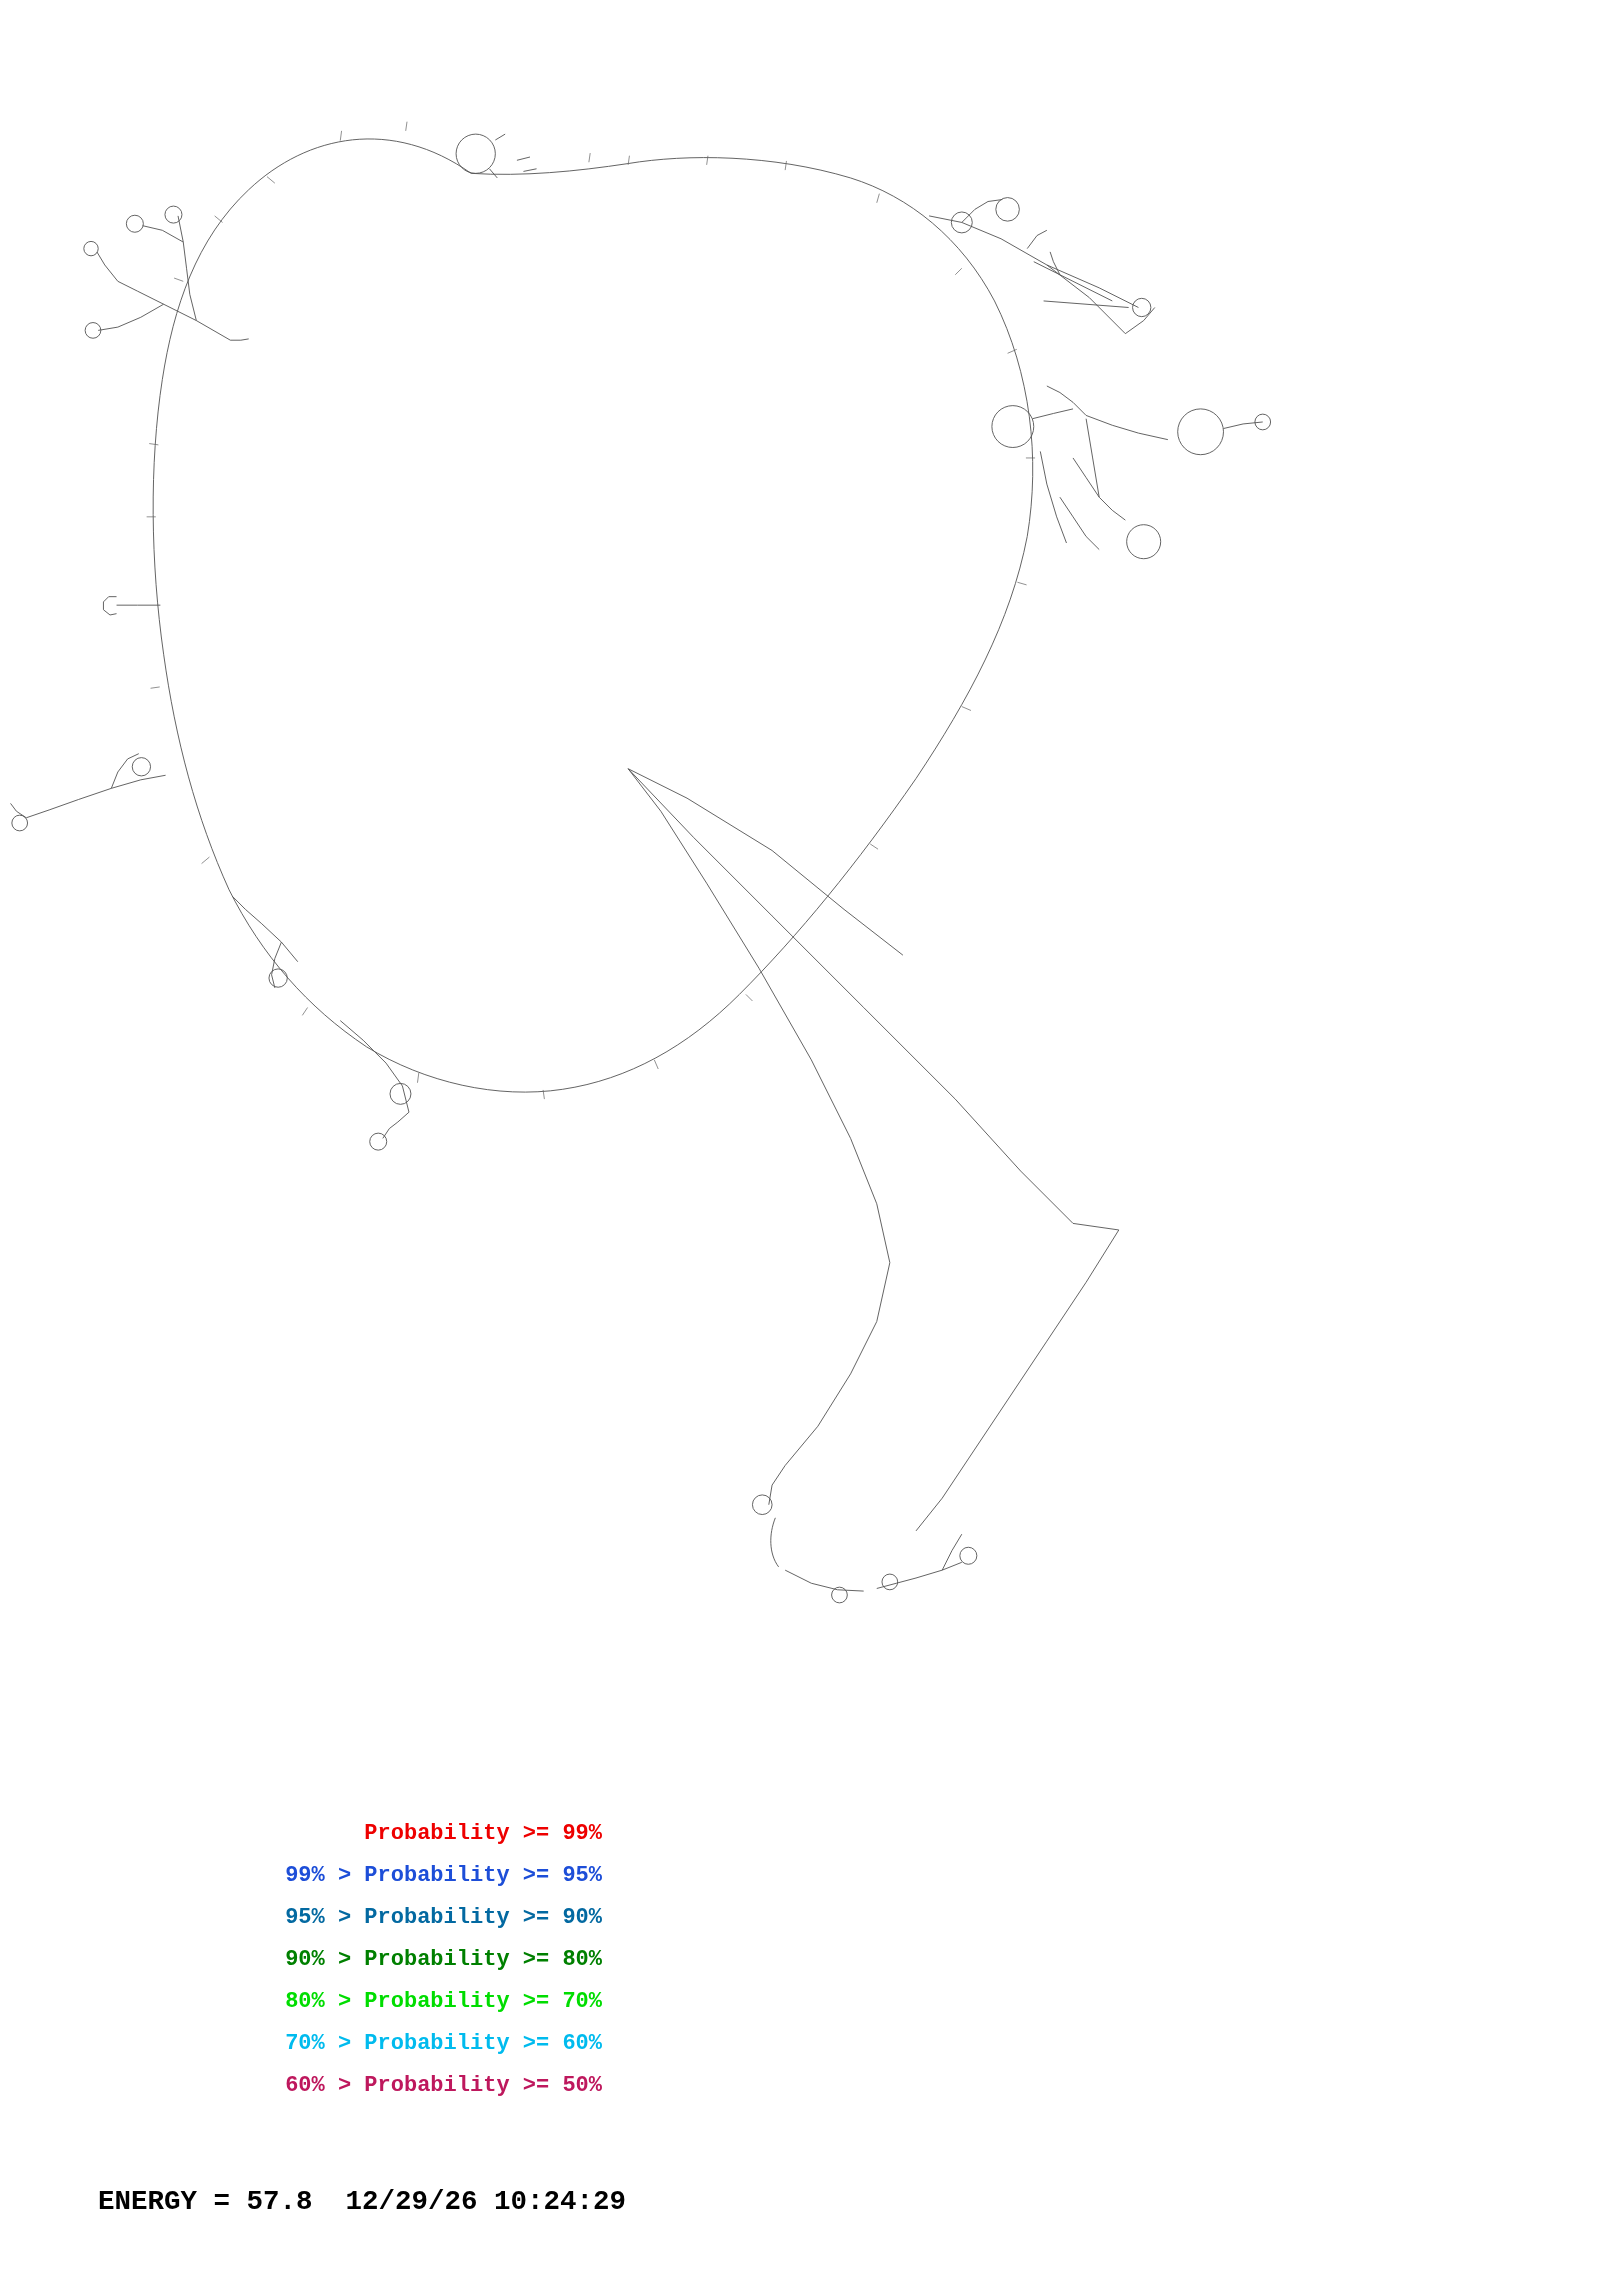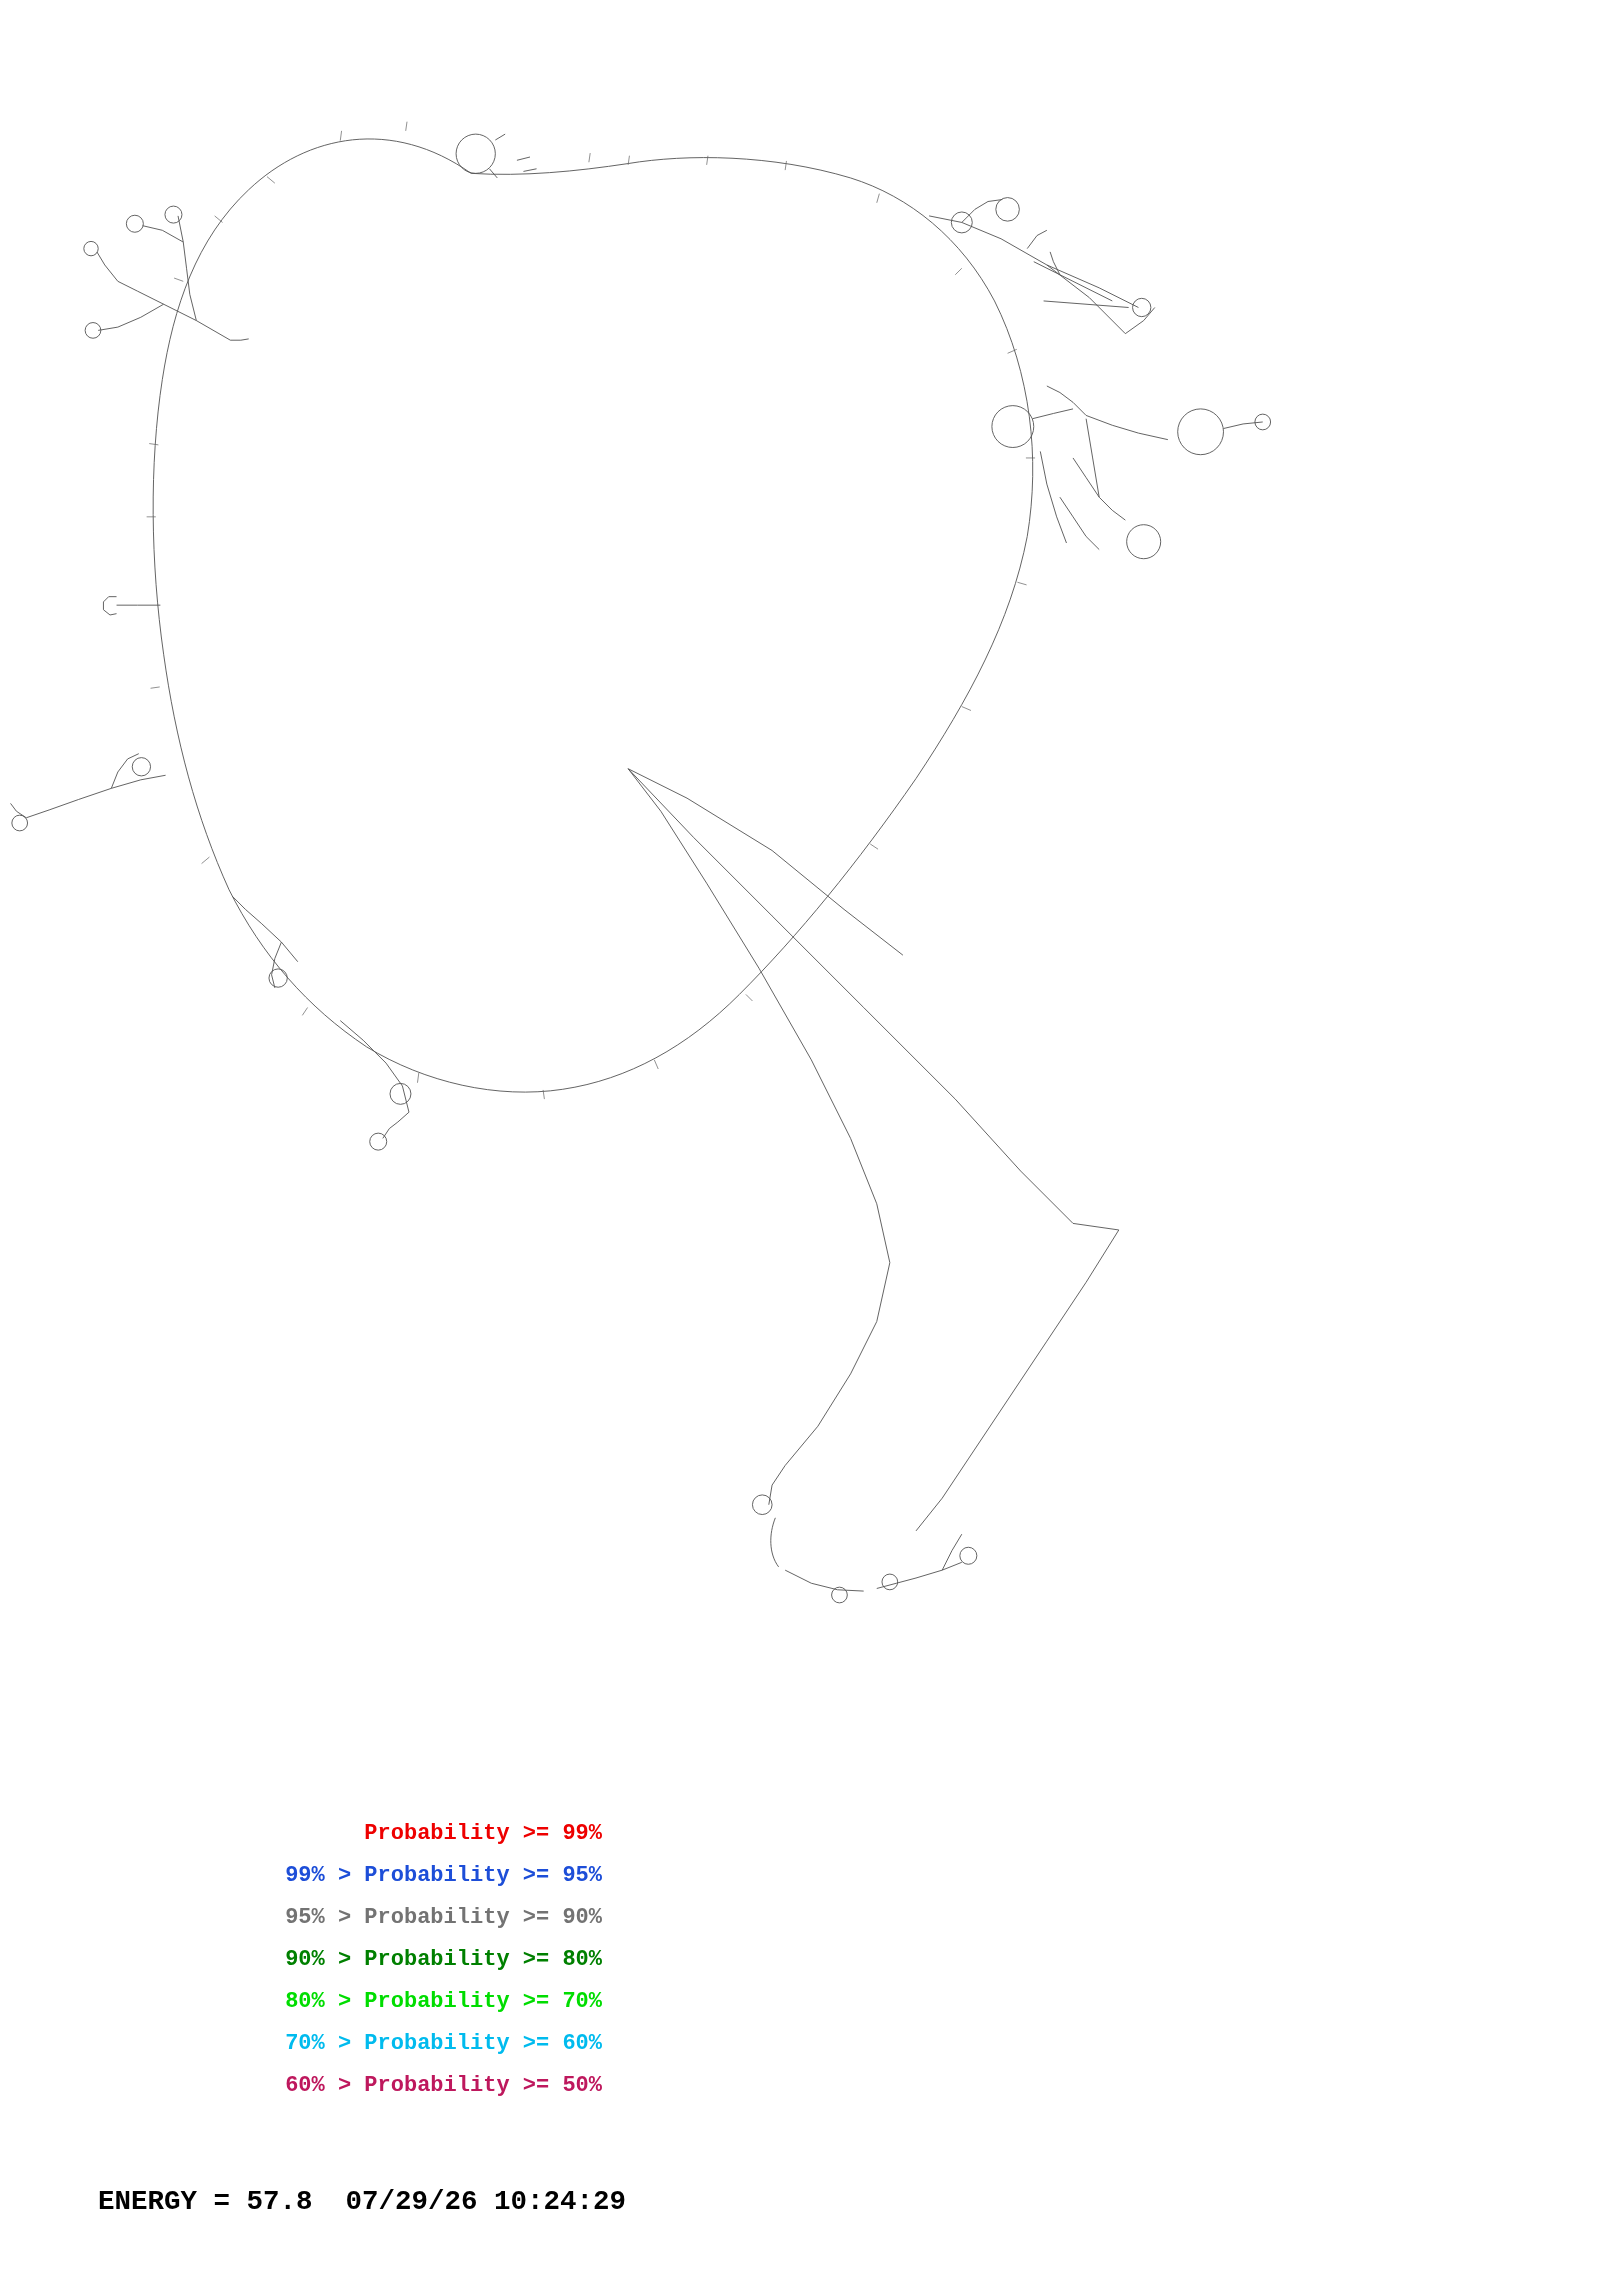--- a/index.html
+++ b/index.html
@@ -166,21 +166,21 @@
     <path d="M 830 1666 L 832 1680 M 1000 1620 L 1006 1634 M 1140 1520 L 1150 1530"></path>
     <path d="M 1330 1290 L 1342 1298 M 1470 1080 L 1484 1086 M 1555 890 L 1569 894"></path>
     <path d="M 1568 700 L 1582 700 M 1540 540 L 1554 534 M 1460 420 L 1470 410"></path>
     <path d="M 1340 310 L 1344 296 M 1200 260 L 1202 246 M 1080 252 L 1082 238"></path>
   </g>
 </svg>
 
 <div id="legend">
   <div class="legend-row" style="color:#ee0000">Probability &gt;= 99%</div>
   <div class="legend-row" style="color:#1d4ed8">99% &gt; Probability &gt;= 95%</div>
-  <div class="legend-row" style="color:#737373">95% &gt; Probability &gt;= 90%</div>
+  <div class="legend-row" style="color:#0369a1">95% &gt; Probability &gt;= 90%</div>
   <div class="legend-row" style="color:#008000">90% &gt; Probability &gt;= 80%</div>
   <div class="legend-row" style="color:#00dd00">80% &gt; Probability &gt;= 70%</div>
   <div class="legend-row" style="color:#00bbee">70% &gt; Probability &gt;= 60%</div>
   <div class="legend-row" style="color:#be185d">60% &gt; Probability &gt;= 50%</div>
 </div>
 
-<div id="footer">ENERGY = 57.8  07/29/26 10:24:29</div>
+<div id="footer">ENERGY = 57.8  12/29/26 10:24:29</div>
 
 
 </body></html>

